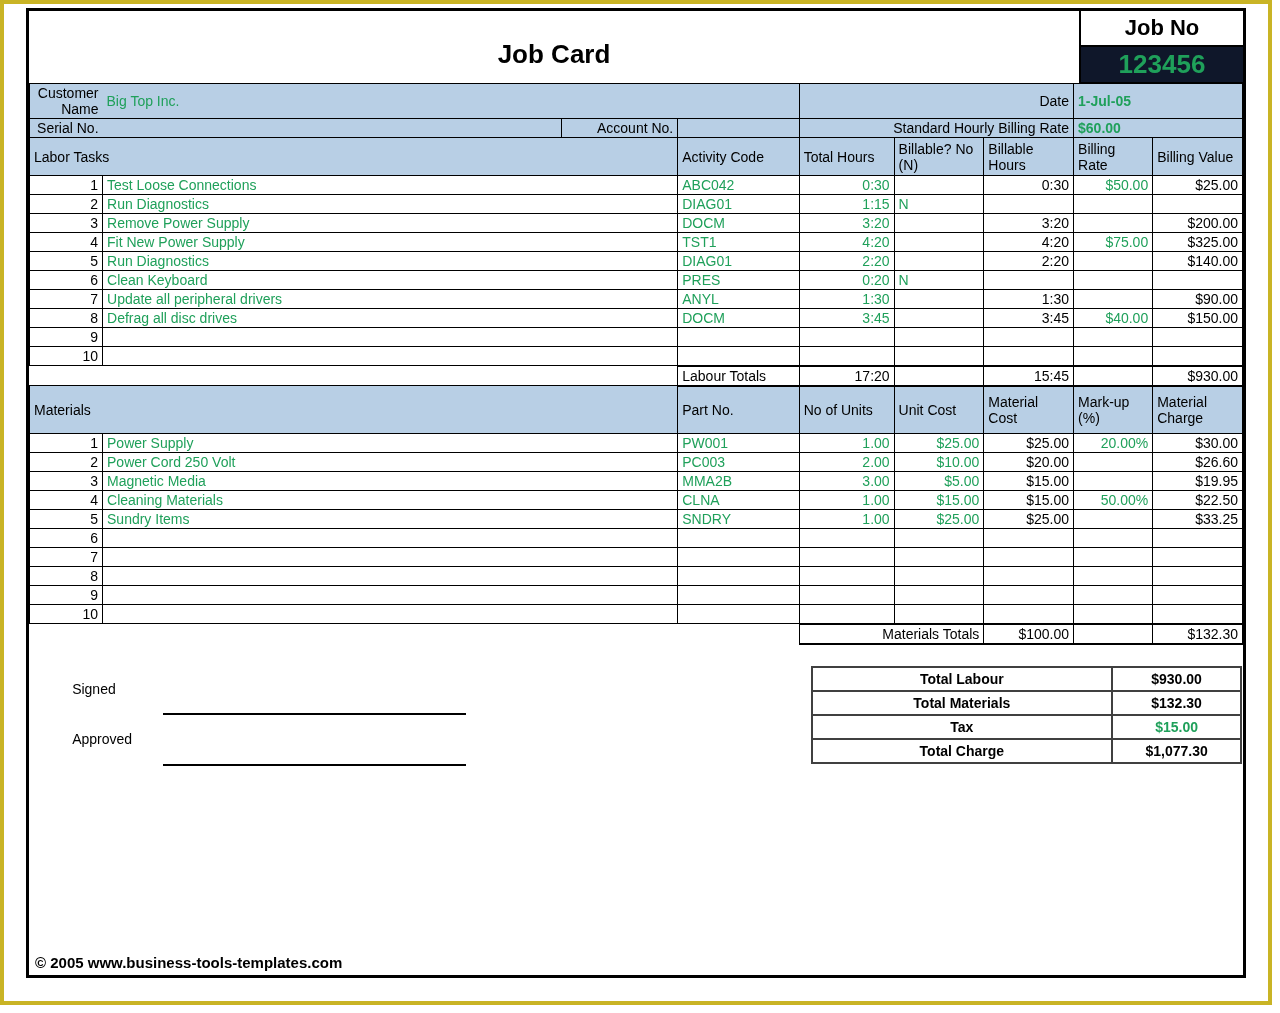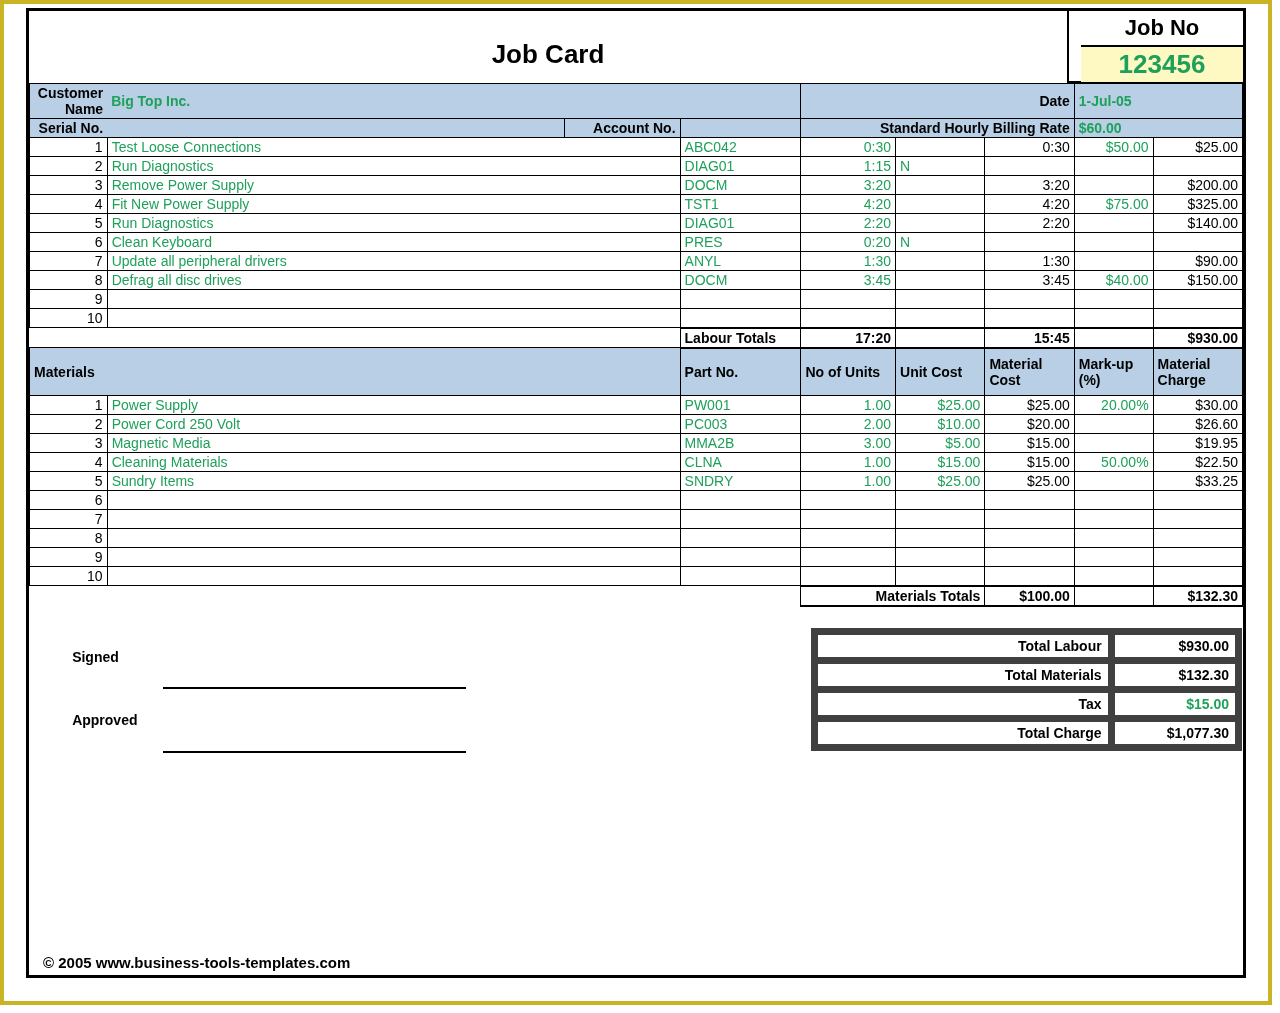--- a/index.html
+++ b/index.html
@@ -35,70 +35,69 @@
     text-align: center;
     font-size: 26px;
     font-weight: bold;
     padding-top: 28px;
   }
   .jobno-box {
     width: 162px;
     border-left: 2px solid #000;
     border-bottom: 2px solid #000;
     text-align: center;
-    padding-left: 12px;
   }
   .jobno-label {
     font-size: 22px;
     font-weight: bold;
     padding: 4px 0;
     border-bottom: 2px solid #000;
   }
   .jobno-value {
     font-size: 26px;
     font-weight: bold;
     color: #1fa05a;
-    background: #fef9c3;
+    background: #0f172a;
     padding: 2px 0;
   }
   table.main {
     border-collapse: collapse;
     width: 100%;
     font-size: 14px;
   }
   table.main td, table.main th {
     border: 1px solid #000;
     padding: 1px 4px;
     height: 18px;
     box-sizing: border-box;
   }
   .blue { background: #b8cfe5; }
-  .bold { font-weight: bold; }
+  .bold { font-weight: normal; }
   .right { text-align: right; }
   .center { }
   .green { color: #1fa05a; }
   .greenbold { color: #1fa05a; font-weight: bold; }
   .noborder { border: none !important; }
   .noborder-left { border-left: none !important; }
   .noborder-right { border-right: none !important; }
   .thick-top { border-top: 2px solid #000 !important; }
   .thick-bottom { border-bottom: 2px solid #000 !important; }
   .signed-row td { border: none; height: 40px; }
   .sign-line { border-bottom: 2px solid #000 !important; width: 300px; }
   .totals-box td {
-    border: 7px solid #404040;
+    border: 2px solid #404040;
     padding: 1px 6px;
     font-weight: bold;
-    text-align: right;
+    text-align: center;
     height: 20px;
   }
   .footer {
     position: absolute;
     bottom: 4px;
-    left: 14px;
+    left: 6px;
     font-size: 15px;
     font-weight: bold;
   }
   col.c-num { width: 30px; }
   col.c-task { width: 435px; }
   col.c-acct { width: 110px; }
   col.c-code { width: 115px; }
   col.c-c1 { width: 90px; }
   col.c-c2 { width: 85px; }
   col.c-c3 { width: 85px; }
@@ -138,20 +137,29 @@
         <td class="blue bold right" colspan="3">Date</td>
         <td class="blue greenbold center" colspan="2">1-Jul-05</td>
       </tr>
       <tr>
         <td class="blue bold right noborder-right">Serial No.</td>
         <td class="blue noborder-left"></td>
         <td class="blue bold right">Account No.</td>
         <td class="blue"></td>
         <td class="blue bold right" colspan="3">Standard Hourly Billing Rate</td>
         <td class="blue greenbold center" colspan="2">$60.00</td>
+      </tr>
+      <tr class="blue bold center">
+        <td colspan="3" style="height:38px">Labor Tasks</td>
+        <td>Activity Code</td>
+        <td>Total Hours</td>
+        <td>Billable? No (N)</td>
+        <td>Billable Hours</td>
+        <td>Billing Rate</td>
+        <td>Billing Value</td>
       </tr>
       </tbody>
         <tbody id="labor-rows">
           <tr>
             <td class="right">1</td>
             <td class="green" colspan="2">Test Loose Connections</td>
             <td class="green">ABC042</td>
             <td class="green right">0:30</td>
             <td class="green center"></td>
             <td class="right">0:30</td>

